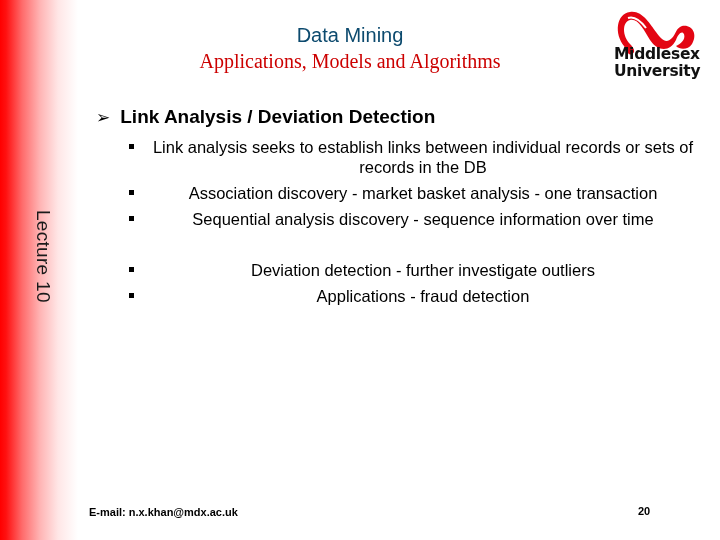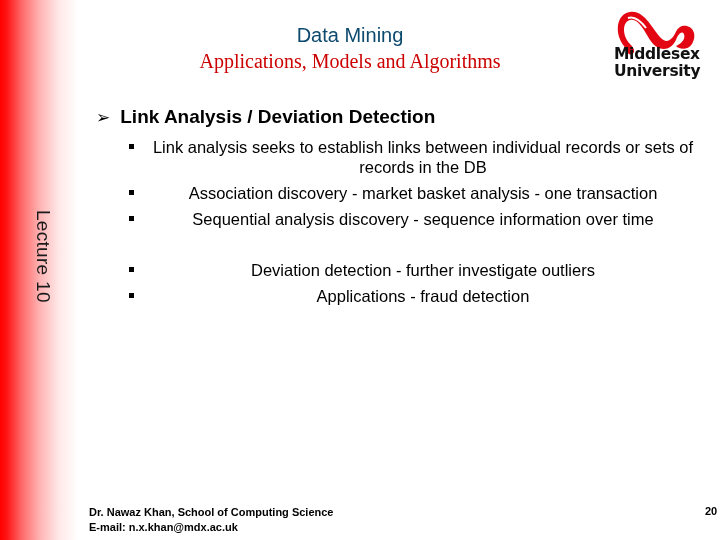--- a/index.html
+++ b/index.html
@@ -49,21 +49,21 @@
       position: absolute; left: 1px; top: 10px; width: 5px; height: 5px; background: #000;
     }
     .bullets li .txt { display: block; line-height: 20px; padding-top: 3px; padding-bottom: 3px; }
     .b1 { top: 134px; }
     .b2 { top: 257px; }
     .footer-left {
       position: absolute; left: 89px; top: 505px; font-size: 11px; font-weight: bold;
       line-height: 15px; color: #000;
     }
     .footer-right {
-      position: absolute; left: 705px; top: 505px; font-size: 11px; font-weight: bold; color: #000;
+      position: absolute; left: 638px; top: 505px; font-size: 11px; font-weight: bold; color: #000;
     }
   </style>
 </head>
 <body>
 
 <div class="side-gradient"></div>
 <div class="lecture-label">Lecture 10</div>
 
 <div class="title-block">
   <div class="title-line1">Data Mining</div>
@@ -104,16 +104,15 @@
     <span class="sq"></span>
     <span class="txt">Deviation detection - further investigate outliers</span>
   </li>
   <li>
     <span class="sq"></span>
     <span class="txt">Applications - fraud detection</span>
   </li>
 </ul>
 
 <div class="footer-left">
-  <div>Dr. Nawaz Khan, School of Computing Science</div>
   <div>E-mail: n.x.khan@mdx.ac.uk</div>
 </div>
 <div class="footer-right">20</div>
 
 </body></html>

